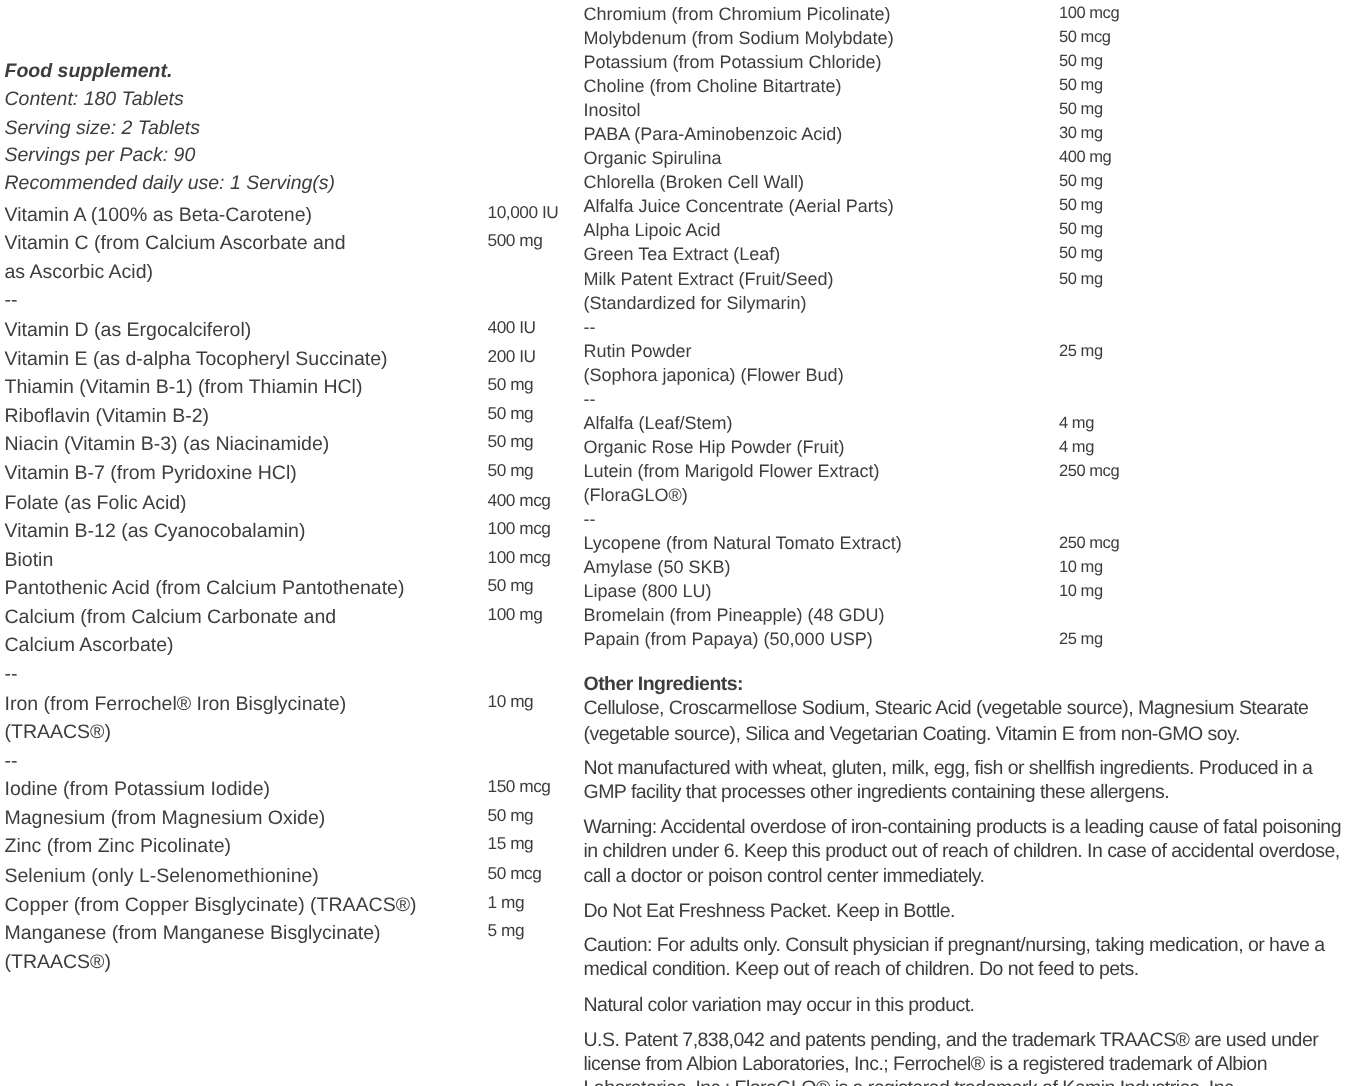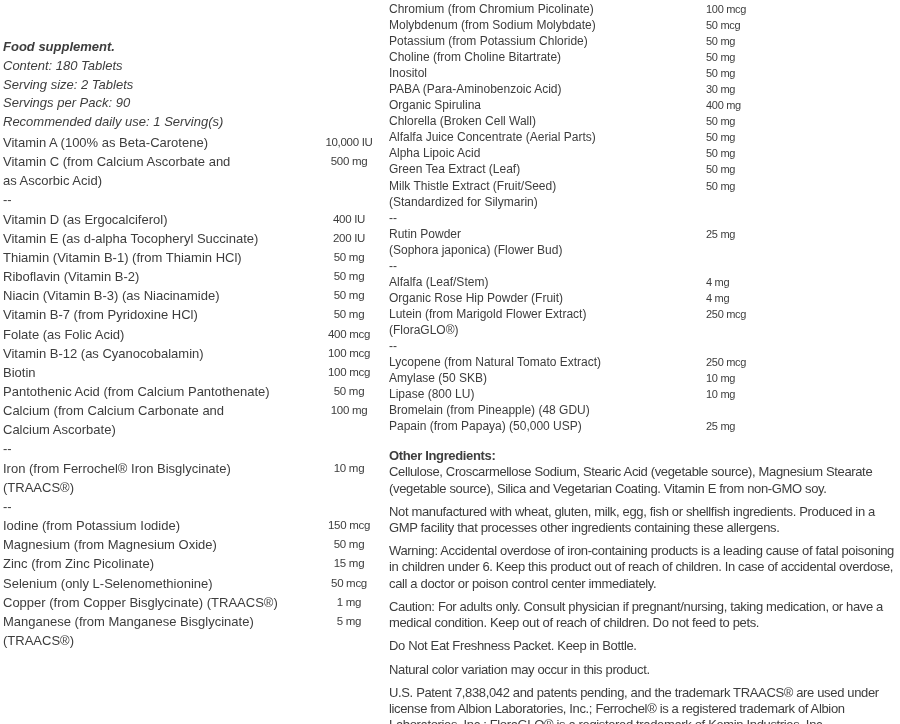--- a/index.html
+++ b/index.html
@@ -34,21 +34,21 @@
   .row {
     display: flex;
     align-items: flex-start;
   }
   .rows-left .row { line-height: 19.15px; }
   .nname { white-space: pre-line; }
   .rows-left .nname { width: 322px; flex: none; }
   .rows-left .namount {
     width: 48px;
     flex: none;
-    text-align: center;
+    text-align: left;
     white-space: nowrap;
     font-size: 11.5px;
     letter-spacing: -0.3px;
     line-height: 19.15px;
   }
 
   
   .col-right {
     position: absolute;
     left: 389px;
@@ -275,21 +275,21 @@
           <div class="nname">Alpha Lipoic Acid</div>
           <div class="namount">50 mg</div>
         </div>
 
         <div class="row">
           <div class="nname">Green Tea Extract (Leaf)</div>
           <div class="namount">50 mg</div>
         </div>
 
         <div class="row">
-          <div class="nname">Milk Thistle Extract (Fruit/Seed)
+          <div class="nname">Milk Patent Extract (Fruit/Seed)
 (Standardized for Silymarin)</div>
           <div class="namount">50 mg</div>
         </div>
 
         <div class="row">
           <div class="nname">--</div>
           <div class="namount"></div>
         </div>
 
         <div class="row">
@@ -361,26 +361,26 @@
           <span class="ptext">Not manufactured with wheat, gluten, milk, egg, fish or shellfish ingredients. Produced in a GMP facility that processes other ingredients containing these allergens.</span>
         </p>
 
         <p class="para">
           
           <span class="ptext">Warning: Accidental overdose of iron-containing products is a leading cause of fatal poisoning in children under 6. Keep this product out of reach of children. In case of accidental overdose, call a doctor or poison control center immediately.</span>
         </p>
 
         <p class="para">
           
+          <span class="ptext">Do Not Eat Freshness Packet. Keep in Bottle.</span>
+        </p>
+
+        <p class="para">
+          
           <span class="ptext">Caution: For adults only. Consult physician if pregnant/nursing, taking medication, or have a medical condition. Keep out of reach of children. Do not feed to pets.</span>
-        </p>
-
-        <p class="para">
-          
-          <span class="ptext">Do Not Eat Freshness Packet. Keep in Bottle.</span>
         </p>
 
         <p class="para">
           
           <span class="ptext">Natural color variation may occur in this product.</span>
         </p>
 
         <p class="para">
           
           <span class="ptext">U.S. Patent 7,838,042 and patents pending, and the trademark TRAACS® are used under license from Albion Laboratories, Inc.; Ferrochel® is a registered trademark of Albion Laboratories, Inc.; FloraGLO® is a registered trademark of Kemin Industries, Inc.</span>

